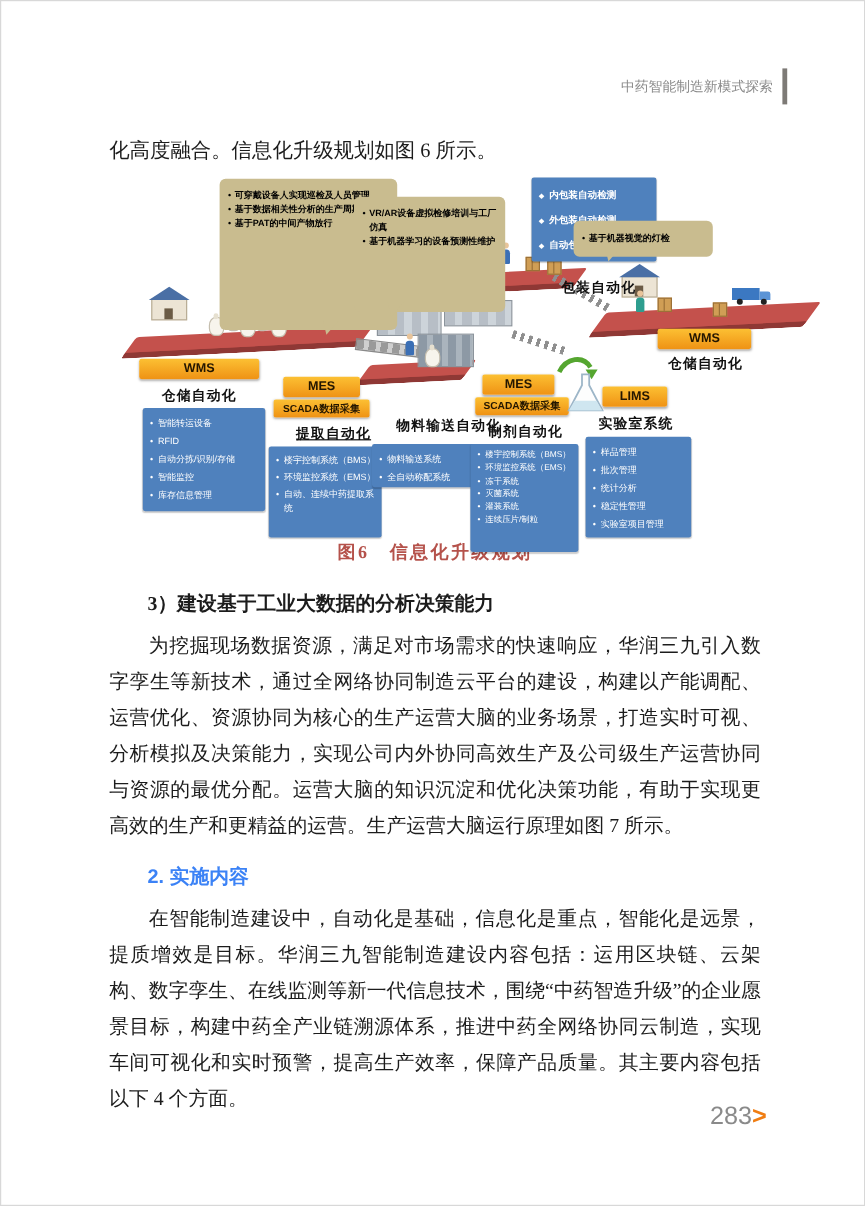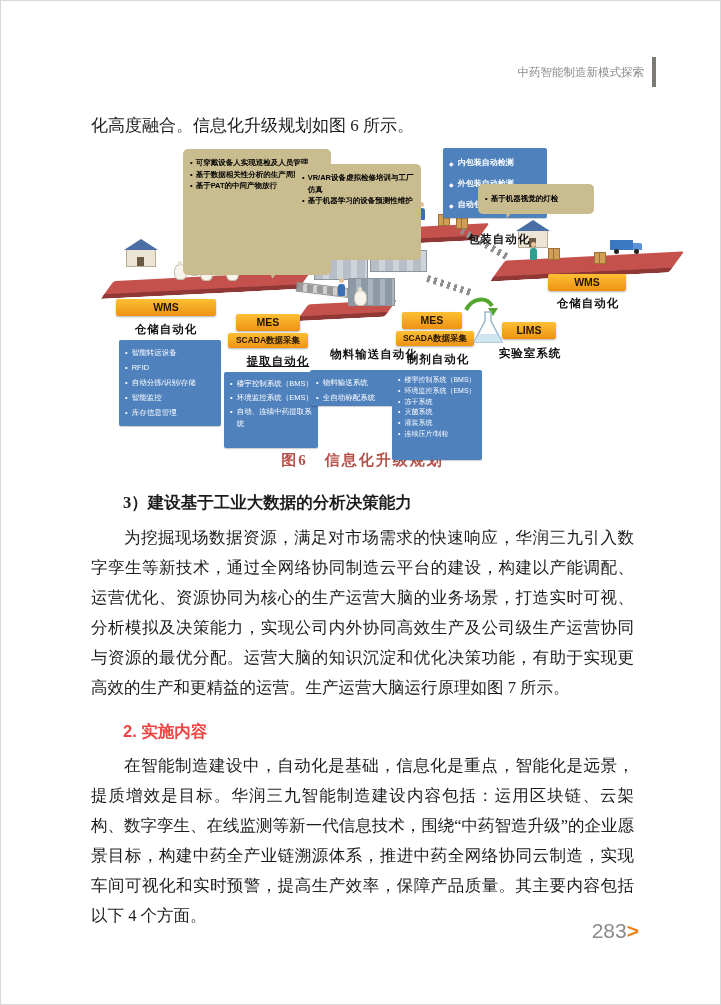--- a/index.html
+++ b/index.html
@@ -6,21 +6,21 @@
   .page{position:relative;width:721px;height:1005px;background:#ffffff;border:1px solid #d8d8d8;box-sizing:border-box;overflow:hidden;font-family:"Liberation Serif","DejaVu Serif",serif;color:#1c1c1c;}
   
   .hdr{display:flex;justify-content:flex-end;align-items:center;padding:55px 64px 0 0;height:32px;box-sizing:content-box;}
   .hdr-title{font-family:"Liberation Sans","DejaVu Sans",sans-serif;font-size:11.5px;color:#8a8a8a;margin-right:8px;}
   .hdr-bar{width:4px;height:30px;background:#7d7a76;}
   
   .flow{margin-left:90px;margin-right:86px;}
   .intro{margin-top:26px;font-size:17px;line-height:24px;}
   .h3head{margin-top:12px;padding-left:32px;font-size:16.5px;font-weight:bold;line-height:24px;}
   .para{margin-top:8px;font-size:16.5px;line-height:30px;text-align:justify;text-indent:2em;}
-  .h2head{margin-top:16px;padding-left:32px;font-family:"Liberation Sans","DejaVu Sans",sans-serif;font-size:16.5px;font-weight:bold;color:#ef4444;line-height:24px;}
+  .h2head{margin-top:16px;padding-left:32px;font-family:"Liberation Sans","DejaVu Sans",sans-serif;font-size:16.5px;font-weight:bold;color:#3b82f6;line-height:24px;}
   
   .pagenum{position:absolute;top:918px;right:81px;font-family:"Liberation Sans","DejaVu Sans",sans-serif;font-size:21px;color:#8a8a8a;}
   .pagenum .arrow{color:#f07d12;font-weight:bold;}
   
   .diagram{position:relative;margin:6px 83px 0 85px;width:553px;height:335px;font-family:"Liberation Sans","DejaVu Sans",sans-serif;}
   .callout{position:absolute;background:#c9bc8f;border-radius:5px;padding:8px 7px 6px 7px;color:#000000;z-index:5;box-sizing:border-box;}
   .callout::after{content:"";position:absolute;bottom:-13px;border:9px solid transparent;border-top:13px solid #c9bc8f;border-left-width:3px;border-right-width:11px;}
   .co-tail-mid::after{left:58%;}
   .co-tail-left::after{left:22%;}
   .co-item{display:flex;font-size:7.5px;line-height:1.55;font-weight:bold;}
@@ -218,20 +218,37 @@
       <svg width="46" height="54" viewBox="0 0 46 54">
         <path d="M4 16 C10 4 24 2 30 12" fill="none" stroke="#55a630" stroke-width="4"></path>
         <polygon points="26,14 36,14 31,22" fill="#55a630"></polygon>
         <polygon points="23,18 29,18 29,27 40,48 12,48 23,27" fill="#fdfdfd" stroke="#9db6c8" stroke-width="1.5"></polygon>
         <path d="M17 40 L35 40 L40 48 L12 48 Z" fill="#cfe6f0"></path>
       </svg>
     </div>
 
     <div class="tag" style="left:416px;top:178px;width:54px;">LIMS</div>
     <div class="dlabel" style="left:404px;top:202px;width:80px;">实验室系统</div>
+    <div class="bluebox" style="left:402px;top:220px;width:88px;height:84px;">
+      <div class="bb-item">
+          <span>样品管理</span>
+        </div>
+      <div class="bb-item">
+          <span>批次管理</span>
+        </div>
+      <div class="bb-item">
+          <span>统计分析</span>
+        </div>
+      <div class="bb-item">
+          <span>稳定性管理</span>
+        </div>
+      <div class="bb-item">
+          <span>实验室项目管理</span>
+        </div>
+    </div>
 
     <div class="tag" style="left:462px;top:130px;width:78px;">WMS</div>
     <div class="dlabel" style="left:462px;top:152px;width:80px;">仓储自动化</div>
 
     <div class="fig-caption">图6　信息化升级规划</div>
   </div>
 
   <div class="flow">
     <div class="h3head">3）建设基于工业大数据的分析决策能力</div>
     <div class="para">为挖掘现场数据资源，满足对市场需求的快速响应，华润三九引入数字孪生等新技术，通过全网络协同制造云平台的建设，构建以产能调配、运营优化、资源协同为核心的生产运营大脑的业务场景，打造实时可视、分析模拟及决策能力，实现公司内外协同高效生产及公司级生产运营协同与资源的最优分配。运营大脑的知识沉淀和优化决策功能，有助于实现更高效的生产和更精益的运营。生产运营大脑运行原理如图 7 所示。</div>

